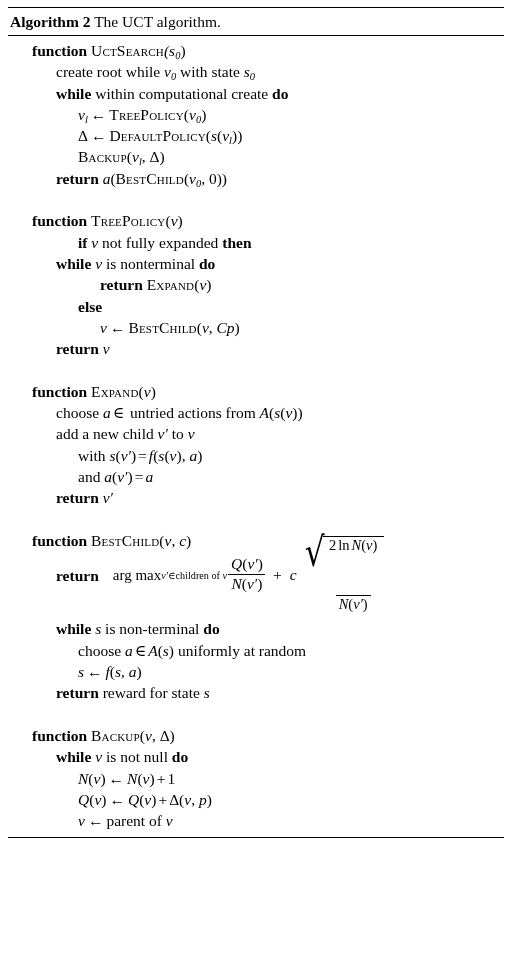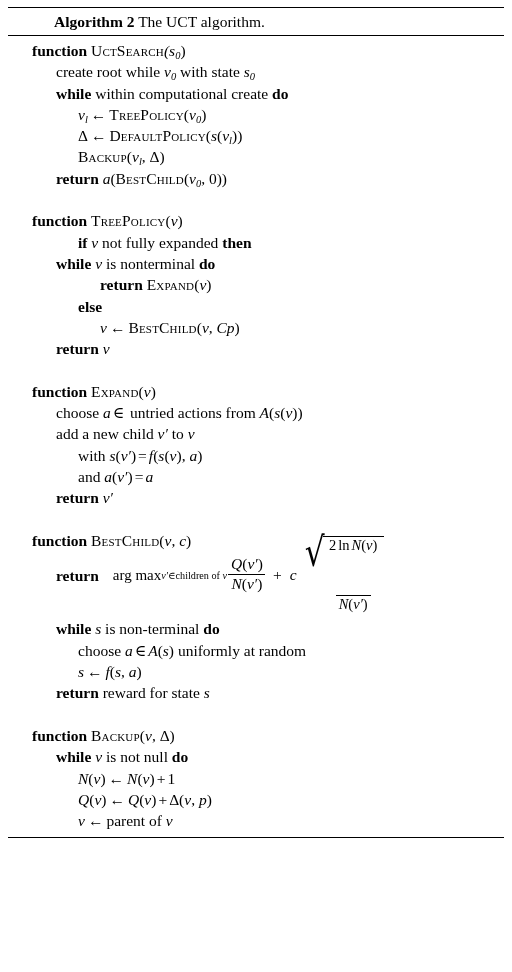--- a/index.html
+++ b/index.html
@@ -40,21 +40,21 @@
     margin: 6px 0 0 0;
   }
 
   
   .caption {
     font-size: 15.5px;
     line-height: 21px;
     padding: 3px 0 3px 2px;
     white-space: nowrap;
   }
-  .caption .alg-word { font-weight: bold; margin-left: 44px; }
+  .caption .alg-word { font-weight: bold; }
   .caption .alg-num { font-weight: bold; }
   .caption .alg-title { font-weight: normal; }
 
   
   .listing {
     padding-top: 4px;
     font-size: 15.5px;
     line-height: 21.3px;
   }
   .line {

